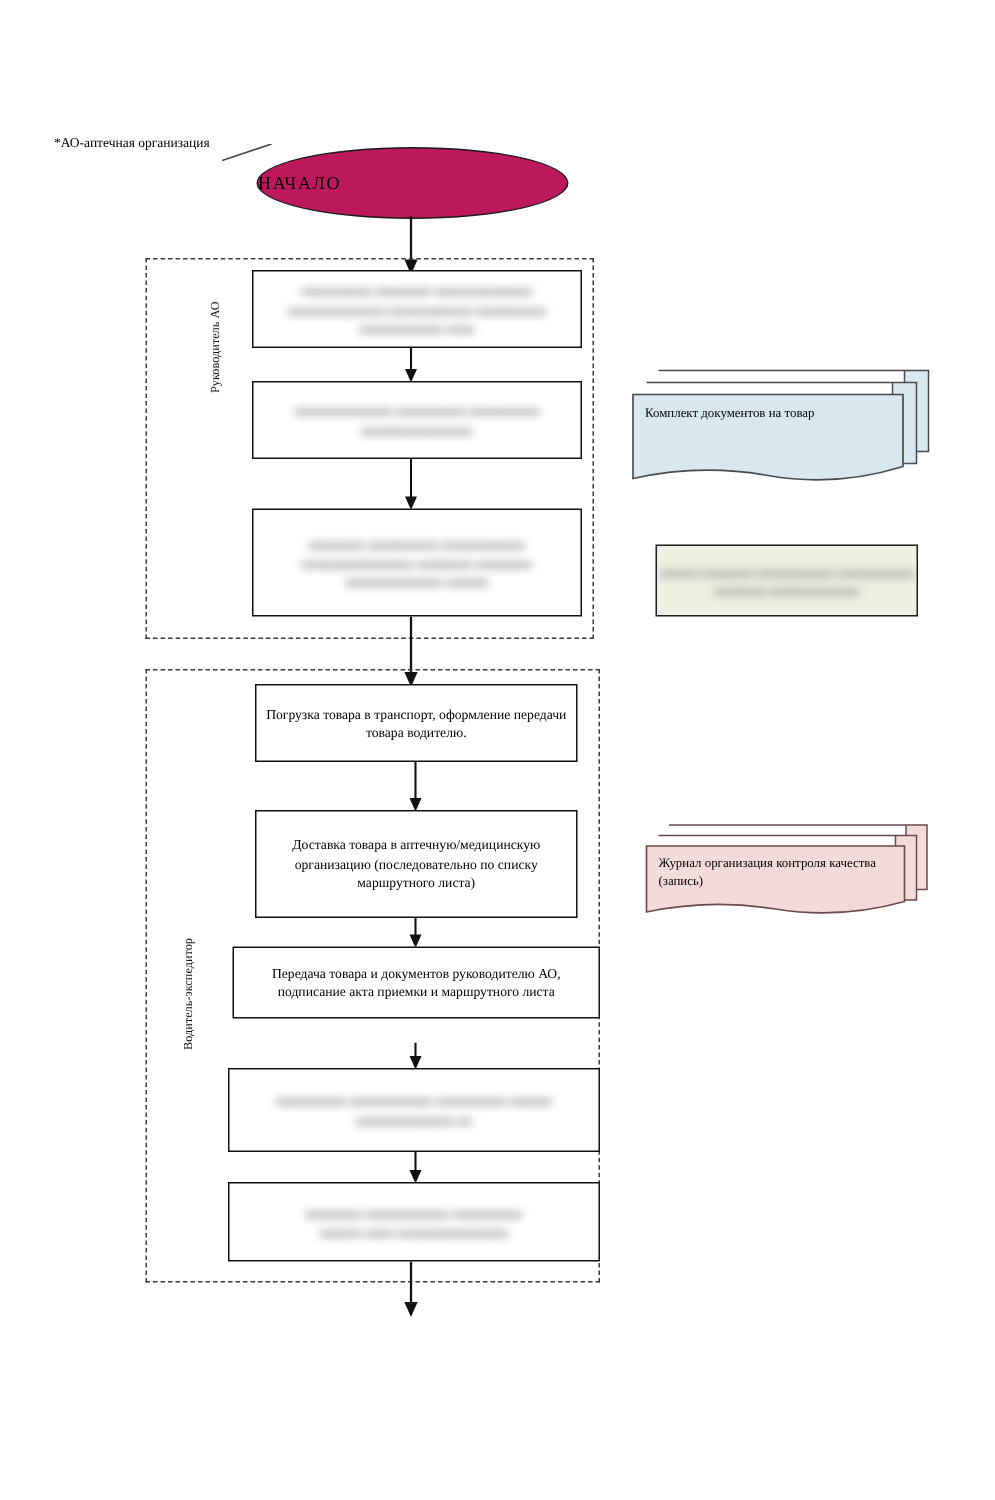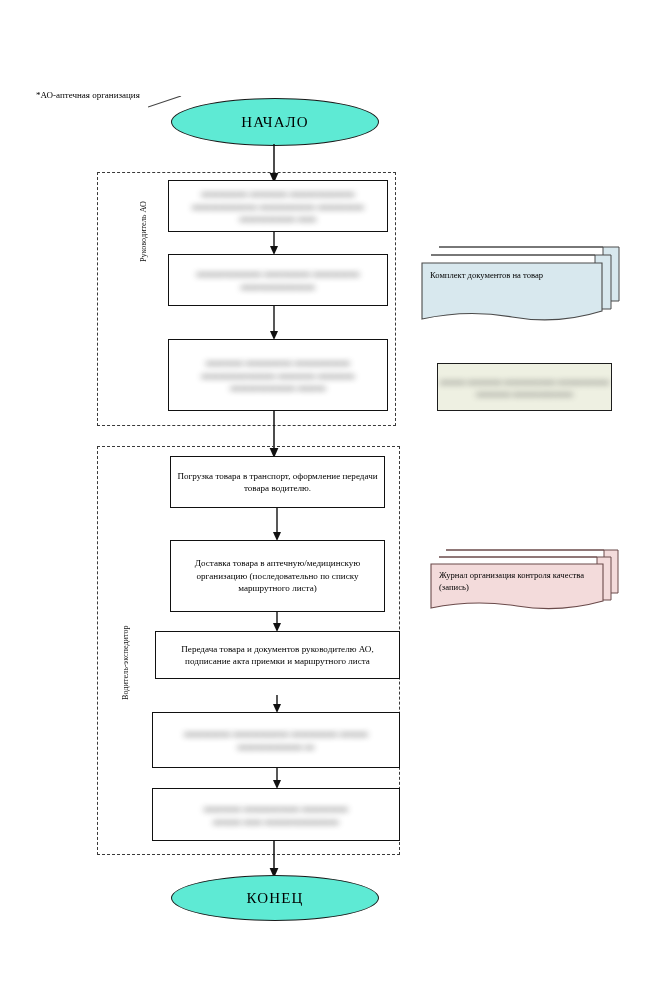--- a/index.html
+++ b/index.html
@@ -43,25 +43,25 @@
     font-size: 9px;
     font-family: "Liberation Serif", serif;
     white-space: nowrap;
   }
 
   
   .oval {
     position: absolute;
     border: 1.6px solid #1a1a1a;
     border-radius: 50%;
-    background: #5eead4;
+    background: #be185d;
     display: flex;
     align-items: center;
-    justify-content: center;
-    font-size: 15px;
+    justify-content: flex-start;
+    font-size: 12px;
     letter-spacing: 1.1px;
     font-family: "Liberation Serif", serif;
   }
   #oval-start { left: 171px; top: 98px; width: 206px; height: 46px; }
   #oval-end   { left: 171px; top: 875px; width: 206px; height: 44px; }
 
   
   .lane {
     position: absolute;
     border: 1.3px dashed #3a3a3a;
@@ -274,23 +274,20 @@
       <span>▬▬▬▬ ▬▬▬▬▬▬ ▬▬▬▬▬</span><br>
       <span>▬▬▬ ▬▬ ▬▬▬▬▬▬▬▬</span>
     </div>
   </div>
 
   <svg style="position:absolute;left:268px;top:841px;width:12px;height:38px;" viewBox="0 0 12 38">
     <line x1="6" y1="0" x2="6" y2="29" stroke="#111" stroke-width="1.5"></line>
     <polygon points="6,37 1.6,27 10.4,27" fill="#111"></polygon>
   </svg>
 
-  <div class="oval" id="oval-end">
-    <span>КОНЕЦ</span>
-  </div>
 
   <div class="docstack" id="doc-komplekt">
     <svg width="200" height="86" viewBox="0 0 200 86">
       <path d="M18,4 H198 V58 H182 V4 Z" fill="#d8e8ee" stroke="#4a4a4a" stroke-width="1"></path>
       <path d="M10,12 H190 V66 H174 V12 Z" fill="#d8e8ee" stroke="#4a4a4a" stroke-width="1"></path>
       <path d="M1,20 H181 V68 Q136,82 91,74 Q46,66 1,76 Z" fill="#d8e8ee" stroke="#4a4a4a" stroke-width="1.1"></path>
     </svg>
     <div style="position:absolute;left:9px;top:26px;width:168px;font-size:8.6px;line-height:1.4;font-family:'Liberation Serif',serif;">Комплект документов на товар</div>
   </div>
 

